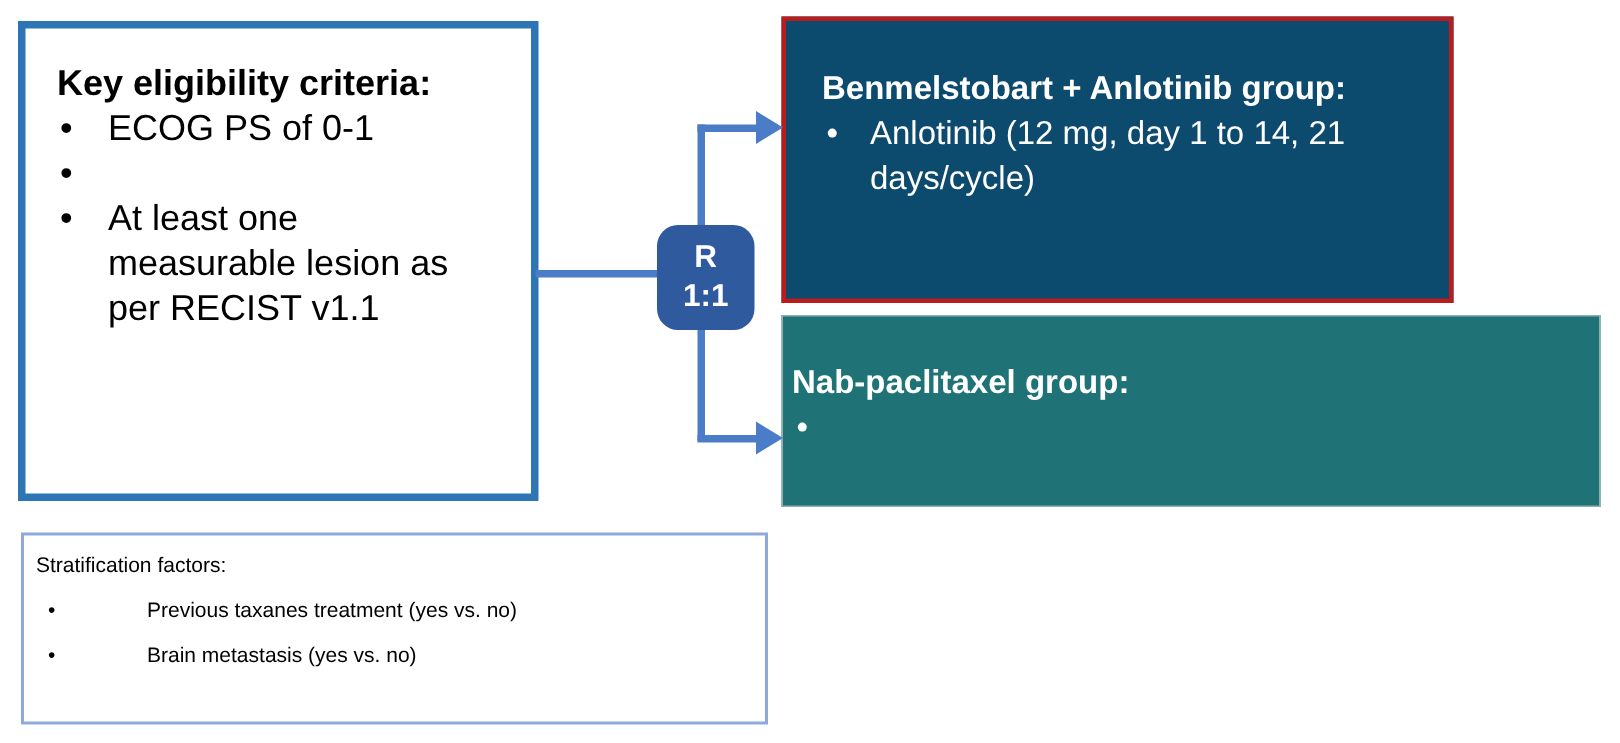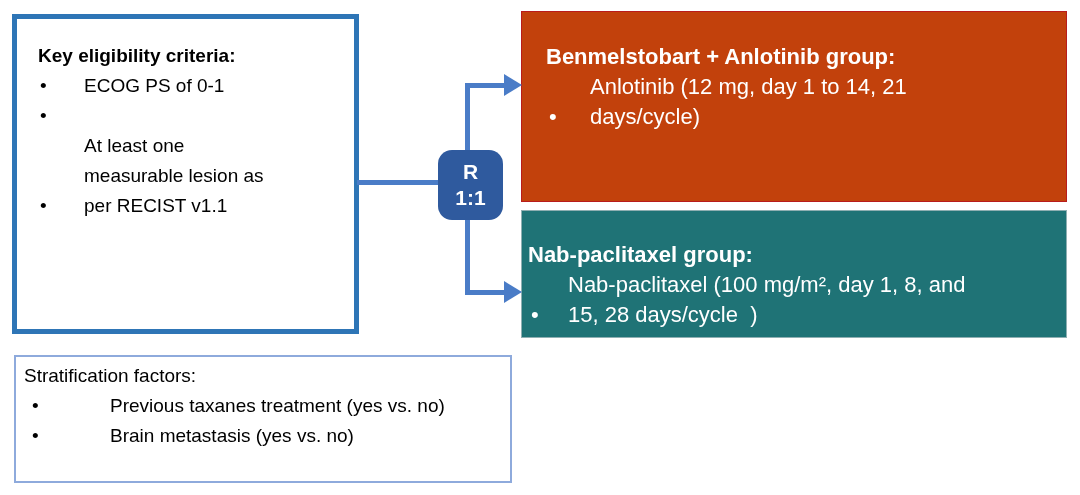--- a/index.html
+++ b/index.html
@@ -12,50 +12,50 @@
     color: #000000;
     overflow: hidden;
   }
   .box { position: absolute; box-sizing: border-box; }
 
   
   .eligibility {
     left: 12px; top: 14px; width: 347px; height: 320px;
     border: 5px solid #2E75B6; background: #ffffff;
     padding: 22px 8px 0 21px;
-    font-size: 19px; line-height: 30px;
+    font-size: 24px; line-height: 30px;
   }
   .eligibility .title { font-weight: bold; }
 
   
-  .brow { display: flex; align-items: flex-end; gap: 12px; }
+  .brow { display: flex; align-items: flex-start; }
   .marker { flex: 0 0 auto; }
   .marker::before { content: "\2022"; }
   .btext { white-space: pre-wrap; }
   .eligibility .marker { width: 32px; padding-left: 2px; }
 
   
   .strat {
     left: 14px; top: 355px; width: 498px; height: 128px;
     border: 2px solid #8EAADC; background: #ffffff;
     padding: 4px 6px 0 8px;
-    font-size: 19px; line-height: 30px;
+    font-size: 14px; line-height: 30px;
   }
   .strat .marker { width: 66px; padding-left: 8px; }
   .vs { }
 
   
   .arm {
     color: #ffffff;
     font-size: 22px; line-height: 30px;
   }
   .arm .title { font-weight: bold; }
   .arm1 {
-    left: 521px; top: 11px; width: 546px; height: 191px;
-    background: #c2410c; border: 1px solid #b91c1c;
+    left: 521px; top: 11px; width: 448px; height: 191px;
+    background: #0c4a6e; border: 3px solid #b91c1c;
     padding: 30px 14px 0 24px;
   }
   .arm1 .marker { width: 29px; padding-left: 3px; }
   .arm2 {
     left: 521px; top: 210px; width: 546px; height: 128px;
     background: #1F7376; border: 1px solid #8FAFB2;
     padding: 29px 10px 0 6px;
   }
   .arm2 .marker { width: 25px; padding-left: 3px; }
 
@@ -122,22 +122,20 @@
       <span class="marker"></span>
       <span class="btext">Anlotinib (12 mg, day 1 to 14, 21
 days/cycle)</span>
     </div>
   </div>
 
   <div class="box arm arm2">
     <div class="title">Nab-paclitaxel group:</div>
     <div class="brow">
       <span class="marker"></span>
-      <span class="btext">Nab-paclitaxel (100 mg/m², day 1, 8, and
-15, 28 days/cycle  )</span>
     </div>
   </div>
 
   <div class="box strat">
     <div>Stratification factors:</div>
     <div class="brow">
       <span class="marker"></span>
       <span class="btext"><span>Previous taxanes treatment (yes </span><span class="vs">vs.</span><span> no)</span></span>
     </div>
     <div class="brow">

